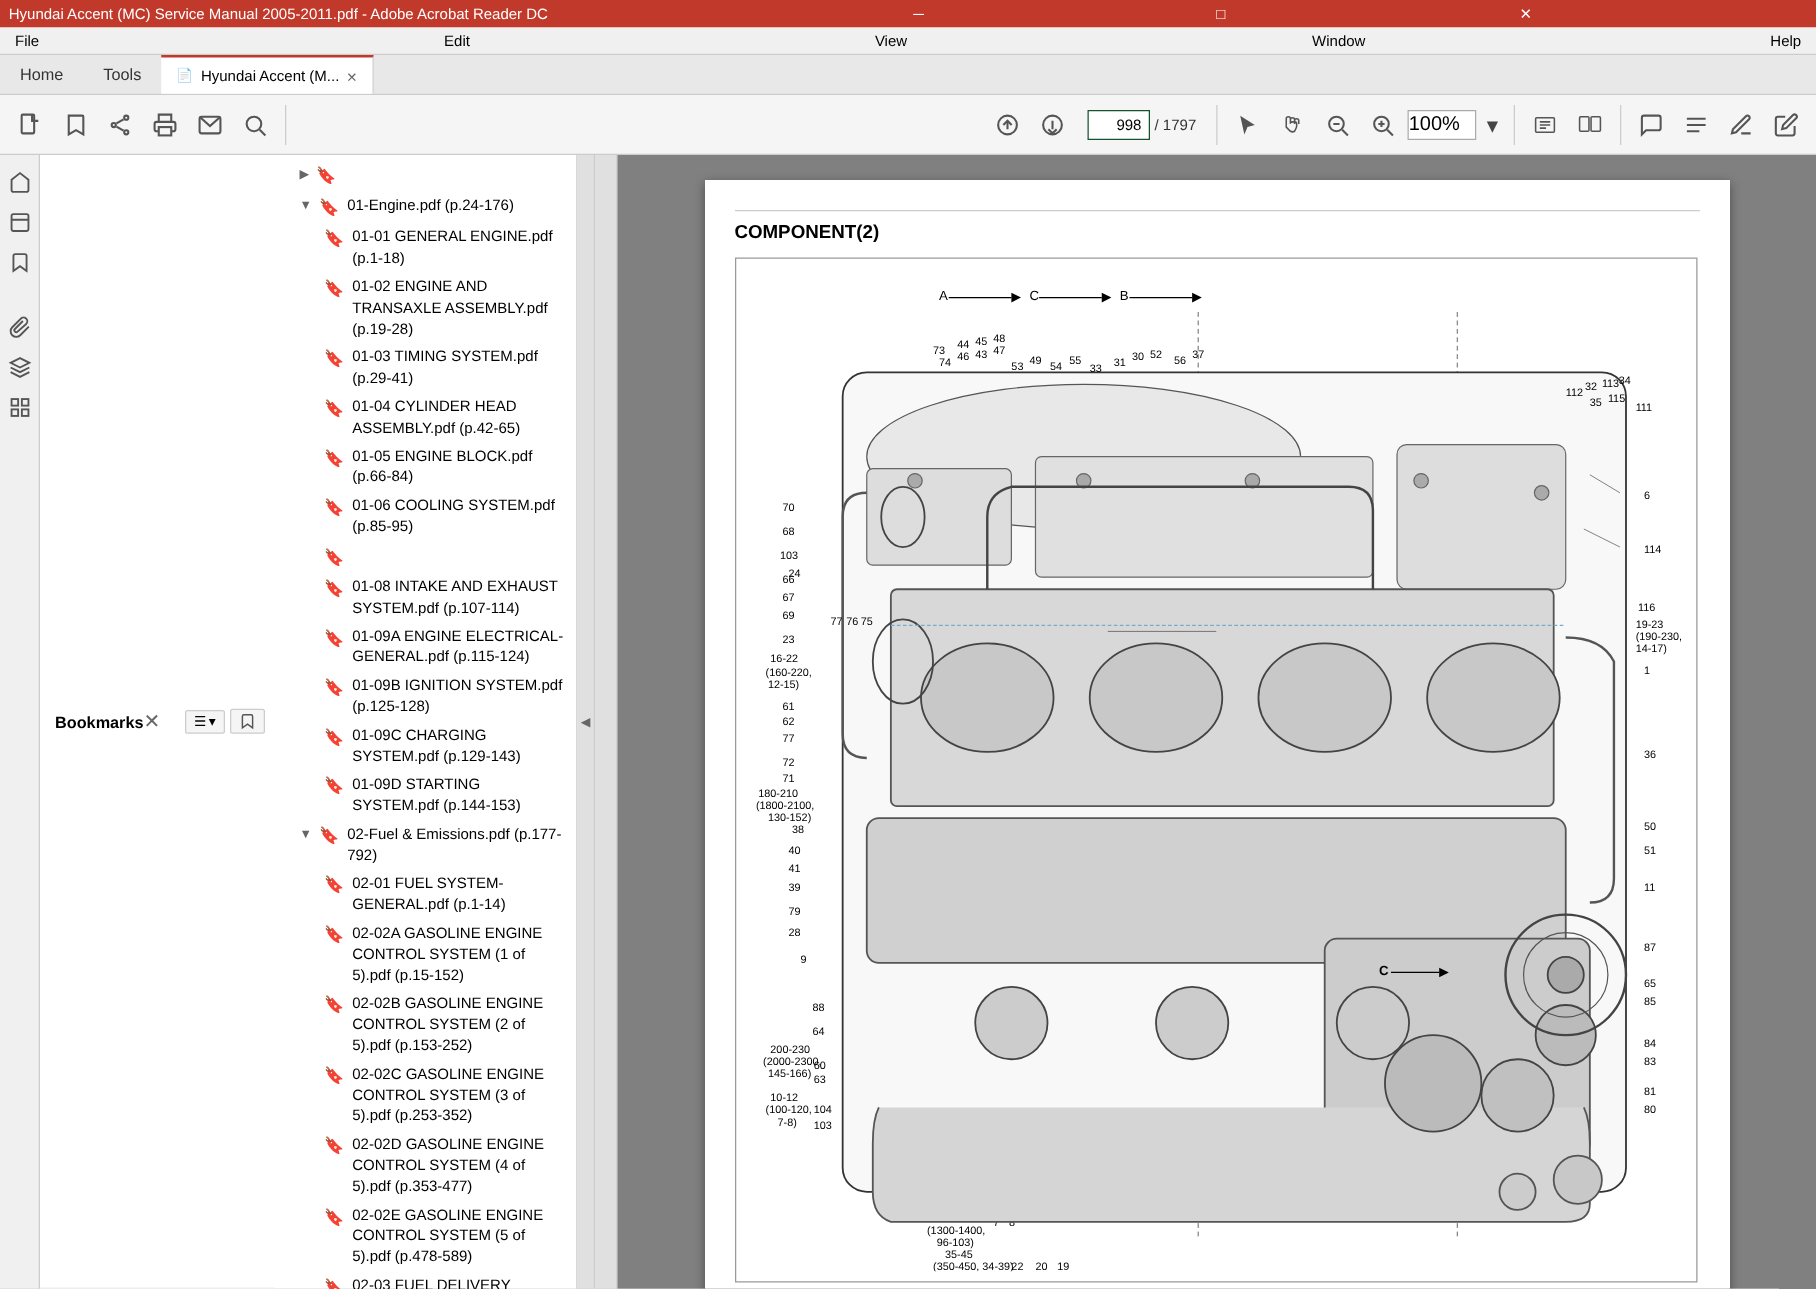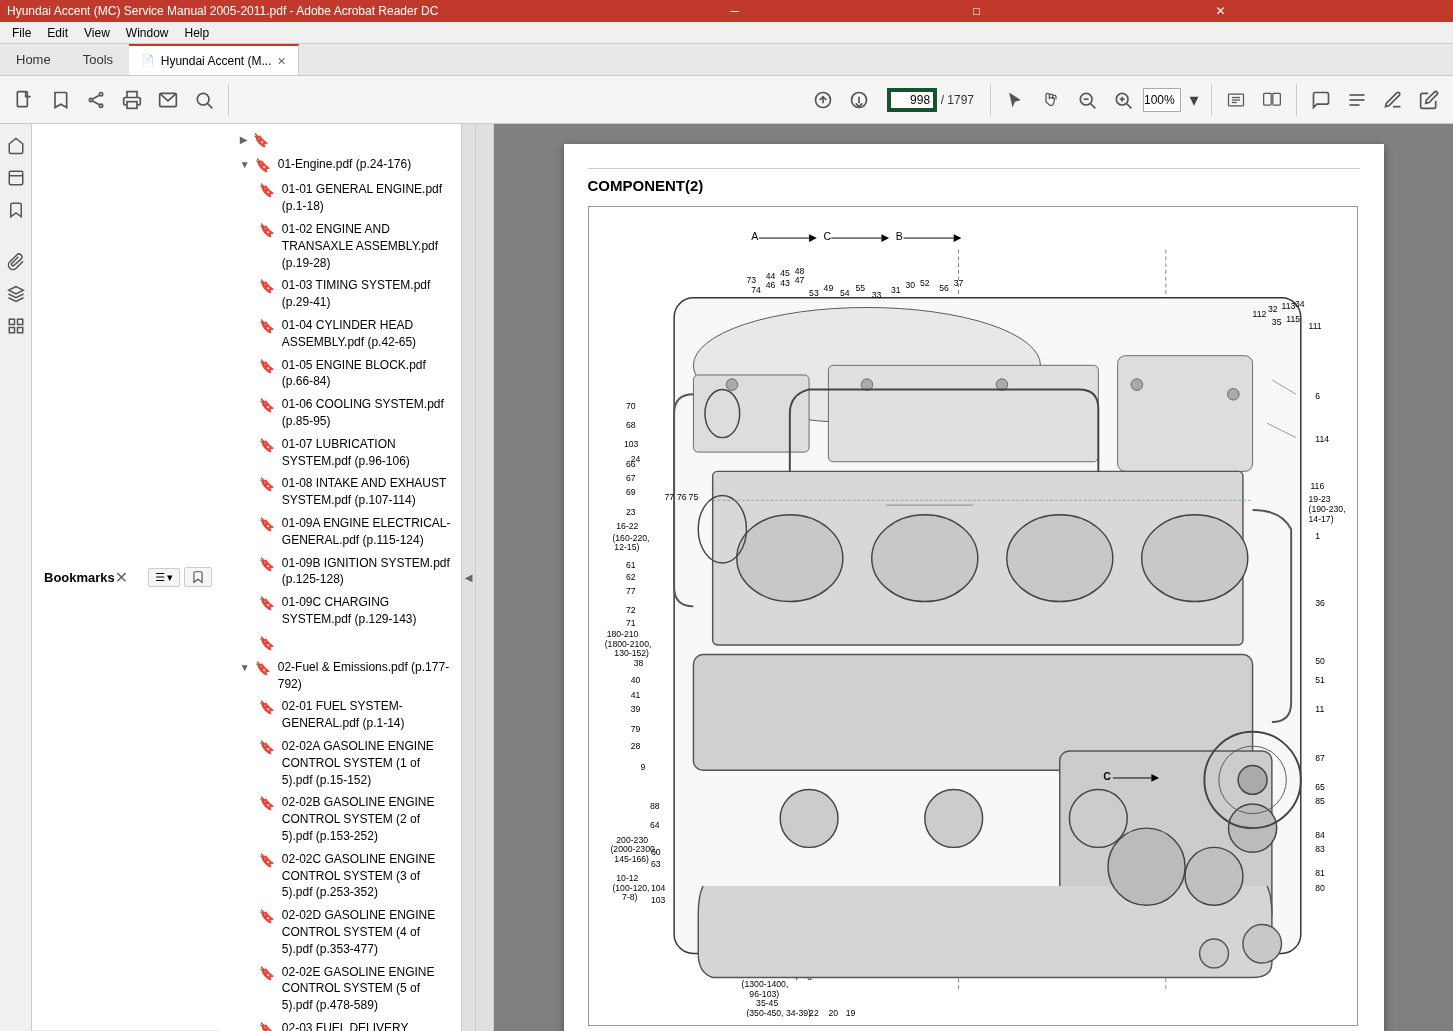--- a/index.html
+++ b/index.html
@@ -19,20 +19,21 @@
 
     
     #menu-bar {
       background: #f0f0f0;
       height: 22px;
       display: flex;
       align-items: center;
       padding: 0 4px;
       border-bottom: 1px solid #ccc;
       font-size: 12px;
+      justify-content: space-between;
     }
     .menu-item {
       padding: 2px 8px;
       cursor: pointer;
     }
 
     
     #tab-bar {
       background: #e8e8e8;
       height: 32px;
@@ -101,38 +102,38 @@
     #page-nav {
       display: flex;
       align-items: center;
       gap: 4px;
       margin: 0 8px;
     }
     #page-nav input {
       width: 50px;
       height: 24px;
       text-align: center;
-      border: 4px solid #14532d;
+      border: 1px solid #14532d;
       font-size: 12px;
       padding-left: 17px;
     }
     #page-nav span { font-size: 12px; color: #333; }
 
     
     #zoom-control {
       display: flex;
       align-items: center;
       gap: 4px;
     }
     #zoom-control input {
-      width: 38px;
+      width: 55px;
       height: 24px;
       text-align: left;
       border: 1px solid #aaa;
-      font-size: 12px;
+      font-size: 16px;
     }
 
     
     #main-area {
       display: flex;
       height: calc(1031px - 22px - 22px - 32px - 48px);
     }
 
     
     #left-icons {
@@ -531,21 +532,20 @@
     <span class="bm-text">01-05 ENGINE BLOCK.pdf (p.66-84)</span>
   </div>
         <div class="bm-item child">
 
     <span class="bm-icon">🔖</span>
     <span class="bm-text">01-06 COOLING SYSTEM.pdf (p.85-95)</span>
   </div>
         <div class="bm-item child">
 
     <span class="bm-icon">🔖</span>
-    <span class="bm-text">01-07 LUBRICATION SYSTEM.pdf (p.96-106)</span>
   </div>
         <div class="bm-item child">
 
     <span class="bm-icon">🔖</span>
     <span class="bm-text">01-08 INTAKE AND EXHAUST SYSTEM.pdf (p.107-114)</span>
   </div>
         <div class="bm-item child">
 
     <span class="bm-icon">🔖</span>
     <span class="bm-text">01-09A ENGINE ELECTRICAL-GENERAL.pdf (p.115-124)</span>
@@ -556,20 +556,21 @@
     <span class="bm-text">01-09B IGNITION SYSTEM.pdf (p.125-128)</span>
   </div>
         <div class="bm-item child">
 
     <span class="bm-icon">🔖</span>
     <span class="bm-text">01-09C CHARGING SYSTEM.pdf (p.129-143)</span>
   </div>
         <div class="bm-item child">
 
     <span class="bm-icon">🔖</span>
+    <span class="bm-text">01-09D STARTING SYSTEM.pdf (p.144-153)</span>
   </div>
         <div class="bm-item">
     <span class="bm-expand">▼</span>
     <span class="bm-icon">🔖</span>
     <span class="bm-text">02-Fuel &amp; Emissions.pdf (p.177-792)</span>
   </div>
         <div class="bm-item child">
 
     <span class="bm-icon">🔖</span>
     <span class="bm-text">02-01 FUEL SYSTEM-GENERAL.pdf (p.1-14)</span>

